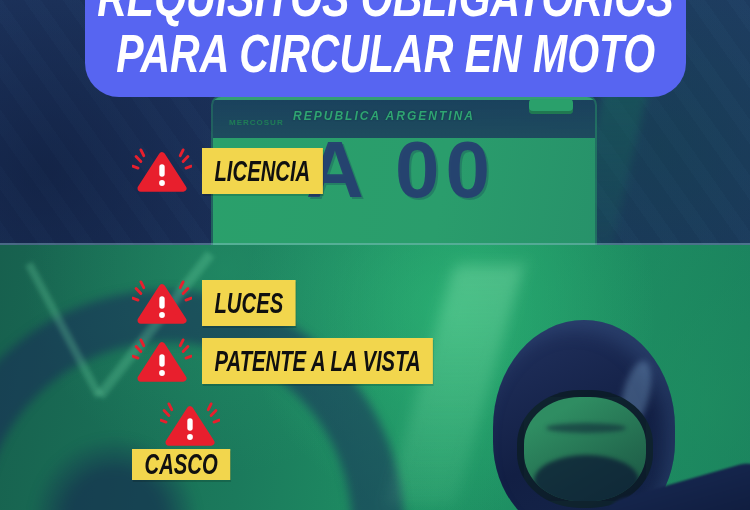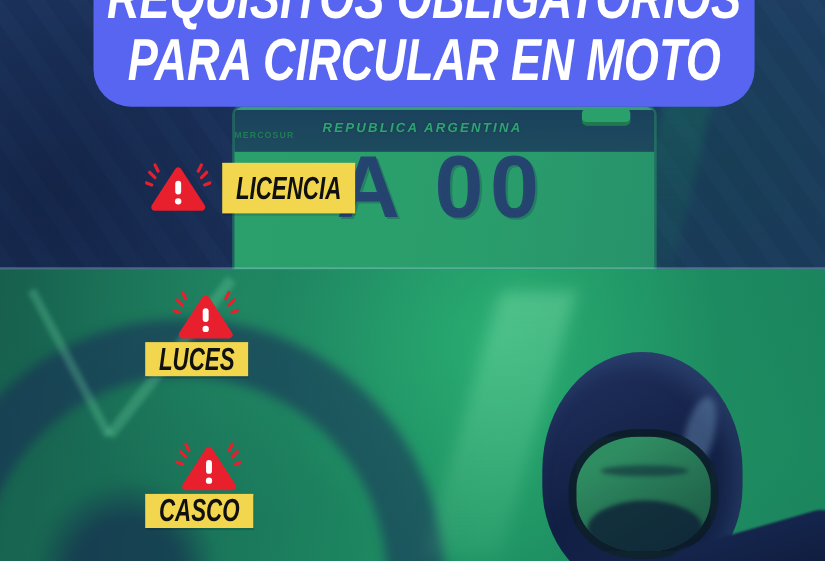--- a/index.html
+++ b/index.html
@@ -31,21 +31,21 @@
     position:relative;width:100%;height:41px;
     background:linear-gradient(rgba(25,58,92,0.92), rgba(28,64,92,0.88));
     border-top:3px solid rgba(58,180,120,0.8);box-sizing:border-box;
   }
   .plate-country{
     position:absolute;left:0;right:40px;top:9px;text-align:center;
     font-size:12px;font-weight:bold;font-style:italic;letter-spacing:2px;
     color:#2fa472;text-shadow:0 0 2px rgba(0,40,30,0.4);
   }
   .plate-mercosur{
-    position:absolute;left:0;top:18px;font-size:8px;font-weight:bold;
+    position:absolute;left:16px;top:18px;font-size:8px;font-weight:bold;
     letter-spacing:1px;color:#1f7d57;
   }
   .plate-tab{
     position:absolute;right:22px;top:-1px;width:44px;height:15px;border-radius:4px;
     background:#2aa06b;box-shadow:inset 0 -3px 0 rgba(20,70,50,0.45);
   }
   .plate-number{
     position:absolute;left:93px;top:33px;font-family:Liberation Sans, sans-serif;
     font-size:80px;font-weight:bold;line-height:1;letter-spacing:6px;
     color:rgba(38,62,112,0.92);text-shadow:2px 2px 0 rgba(20,40,80,0.25);
@@ -115,21 +115,21 @@
     padding-bottom:19px;box-sizing:border-box;
   }
   .banner .t1,.banner .t2{
     color:#ffffff;font-weight:bold;font-style:italic;white-space:nowrap;
     font-size:50px;line-height:48px;transform:scale(0.82,1.08);
   }
   .banner .t1{margin-bottom:8px;}
   
   .req-list{position:absolute;left:0;top:0;width:750px;height:510px;z-index:6;margin-top:11px;}
   .req-row{position:absolute;left:132px;height:46px;display:flex;align-items:center;}
-  .req-row.r1{top:137px;} .req-row.r2{top:200px;} .req-row.r3{top:252px;flex-direction:column;}
+  .req-row.r1{top:137px;} .req-row.r2{top:200px;} .req-row.r3{top:269px;}
   .req-row.r4{top:327px;} .req-row.r5{top:390px;flex-direction:column;} .req-row.r6{top:454px;}
   .warn-icon{width:60px;height:48px;margin-right:10px;flex:0 0 auto;}
   .req-label{
     background:#f2d64d;height:46px;display:flex;align-items:center;
     padding:0 16px;transform:scaleX(0.78);transform-origin:left center;
     box-shadow:1px 2px 0 rgba(0,0,0,0.15);
   }
   .req-label span{
     font-size:26px;font-weight:bold;font-style:italic;color:#101010;
     white-space:nowrap;transform:scaleY(1.12);letter-spacing:0px;
@@ -211,20 +211,38 @@
           <path d="M53 15 L58 10"></path>
             <path d="M56 22 L61.5 20"></path>
             <path d="M50 9 L53 3"></path>
         </g>
       </svg>
       <div class="req-label">
         <span>LUCES</span>
       </div>
     </div>
 
+    <div class="req-row r4">
+      <svg class="warn-icon" viewBox="0 0 62 50">
+        <path d="M31 9 L53 43 L9 43 Z" fill="#e81f2d" stroke="#e81f2d" stroke-width="7" stroke-linejoin="round"></path>
+        <rect x="28.2" y="18" width="5.6" height="13" rx="2.8" fill="#ffffff"></rect>
+        <circle cx="31" cy="37.5" r="3" fill="#ffffff"></circle>
+        <g stroke="#e81f2d" stroke-width="3" stroke-linecap="round">
+          <path d="M9 15 L4 10"></path>
+            <path d="M6 22 L0.5 20"></path>
+            <path d="M12 9 L9 3"></path>
+          <path d="M53 15 L58 10"></path>
+            <path d="M56 22 L61.5 20"></path>
+            <path d="M50 9 L53 3"></path>
+        </g>
+      </svg>
+      <div class="req-label">
+        <span>PATENTE A LA VISTA</span>
+      </div>
+    </div>
 
     <div class="req-row r5">
       <svg class="warn-icon" viewBox="0 0 62 50">
         <path d="M31 9 L53 43 L9 43 Z" fill="#e81f2d" stroke="#e81f2d" stroke-width="7" stroke-linejoin="round"></path>
         <rect x="28.2" y="18" width="5.6" height="13" rx="2.8" fill="#ffffff"></rect>
         <circle cx="31" cy="37.5" r="3" fill="#ffffff"></circle>
         <g stroke="#e81f2d" stroke-width="3" stroke-linecap="round">
           <path d="M9 15 L4 10"></path>
             <path d="M6 22 L0.5 20"></path>
             <path d="M12 9 L9 3"></path>

